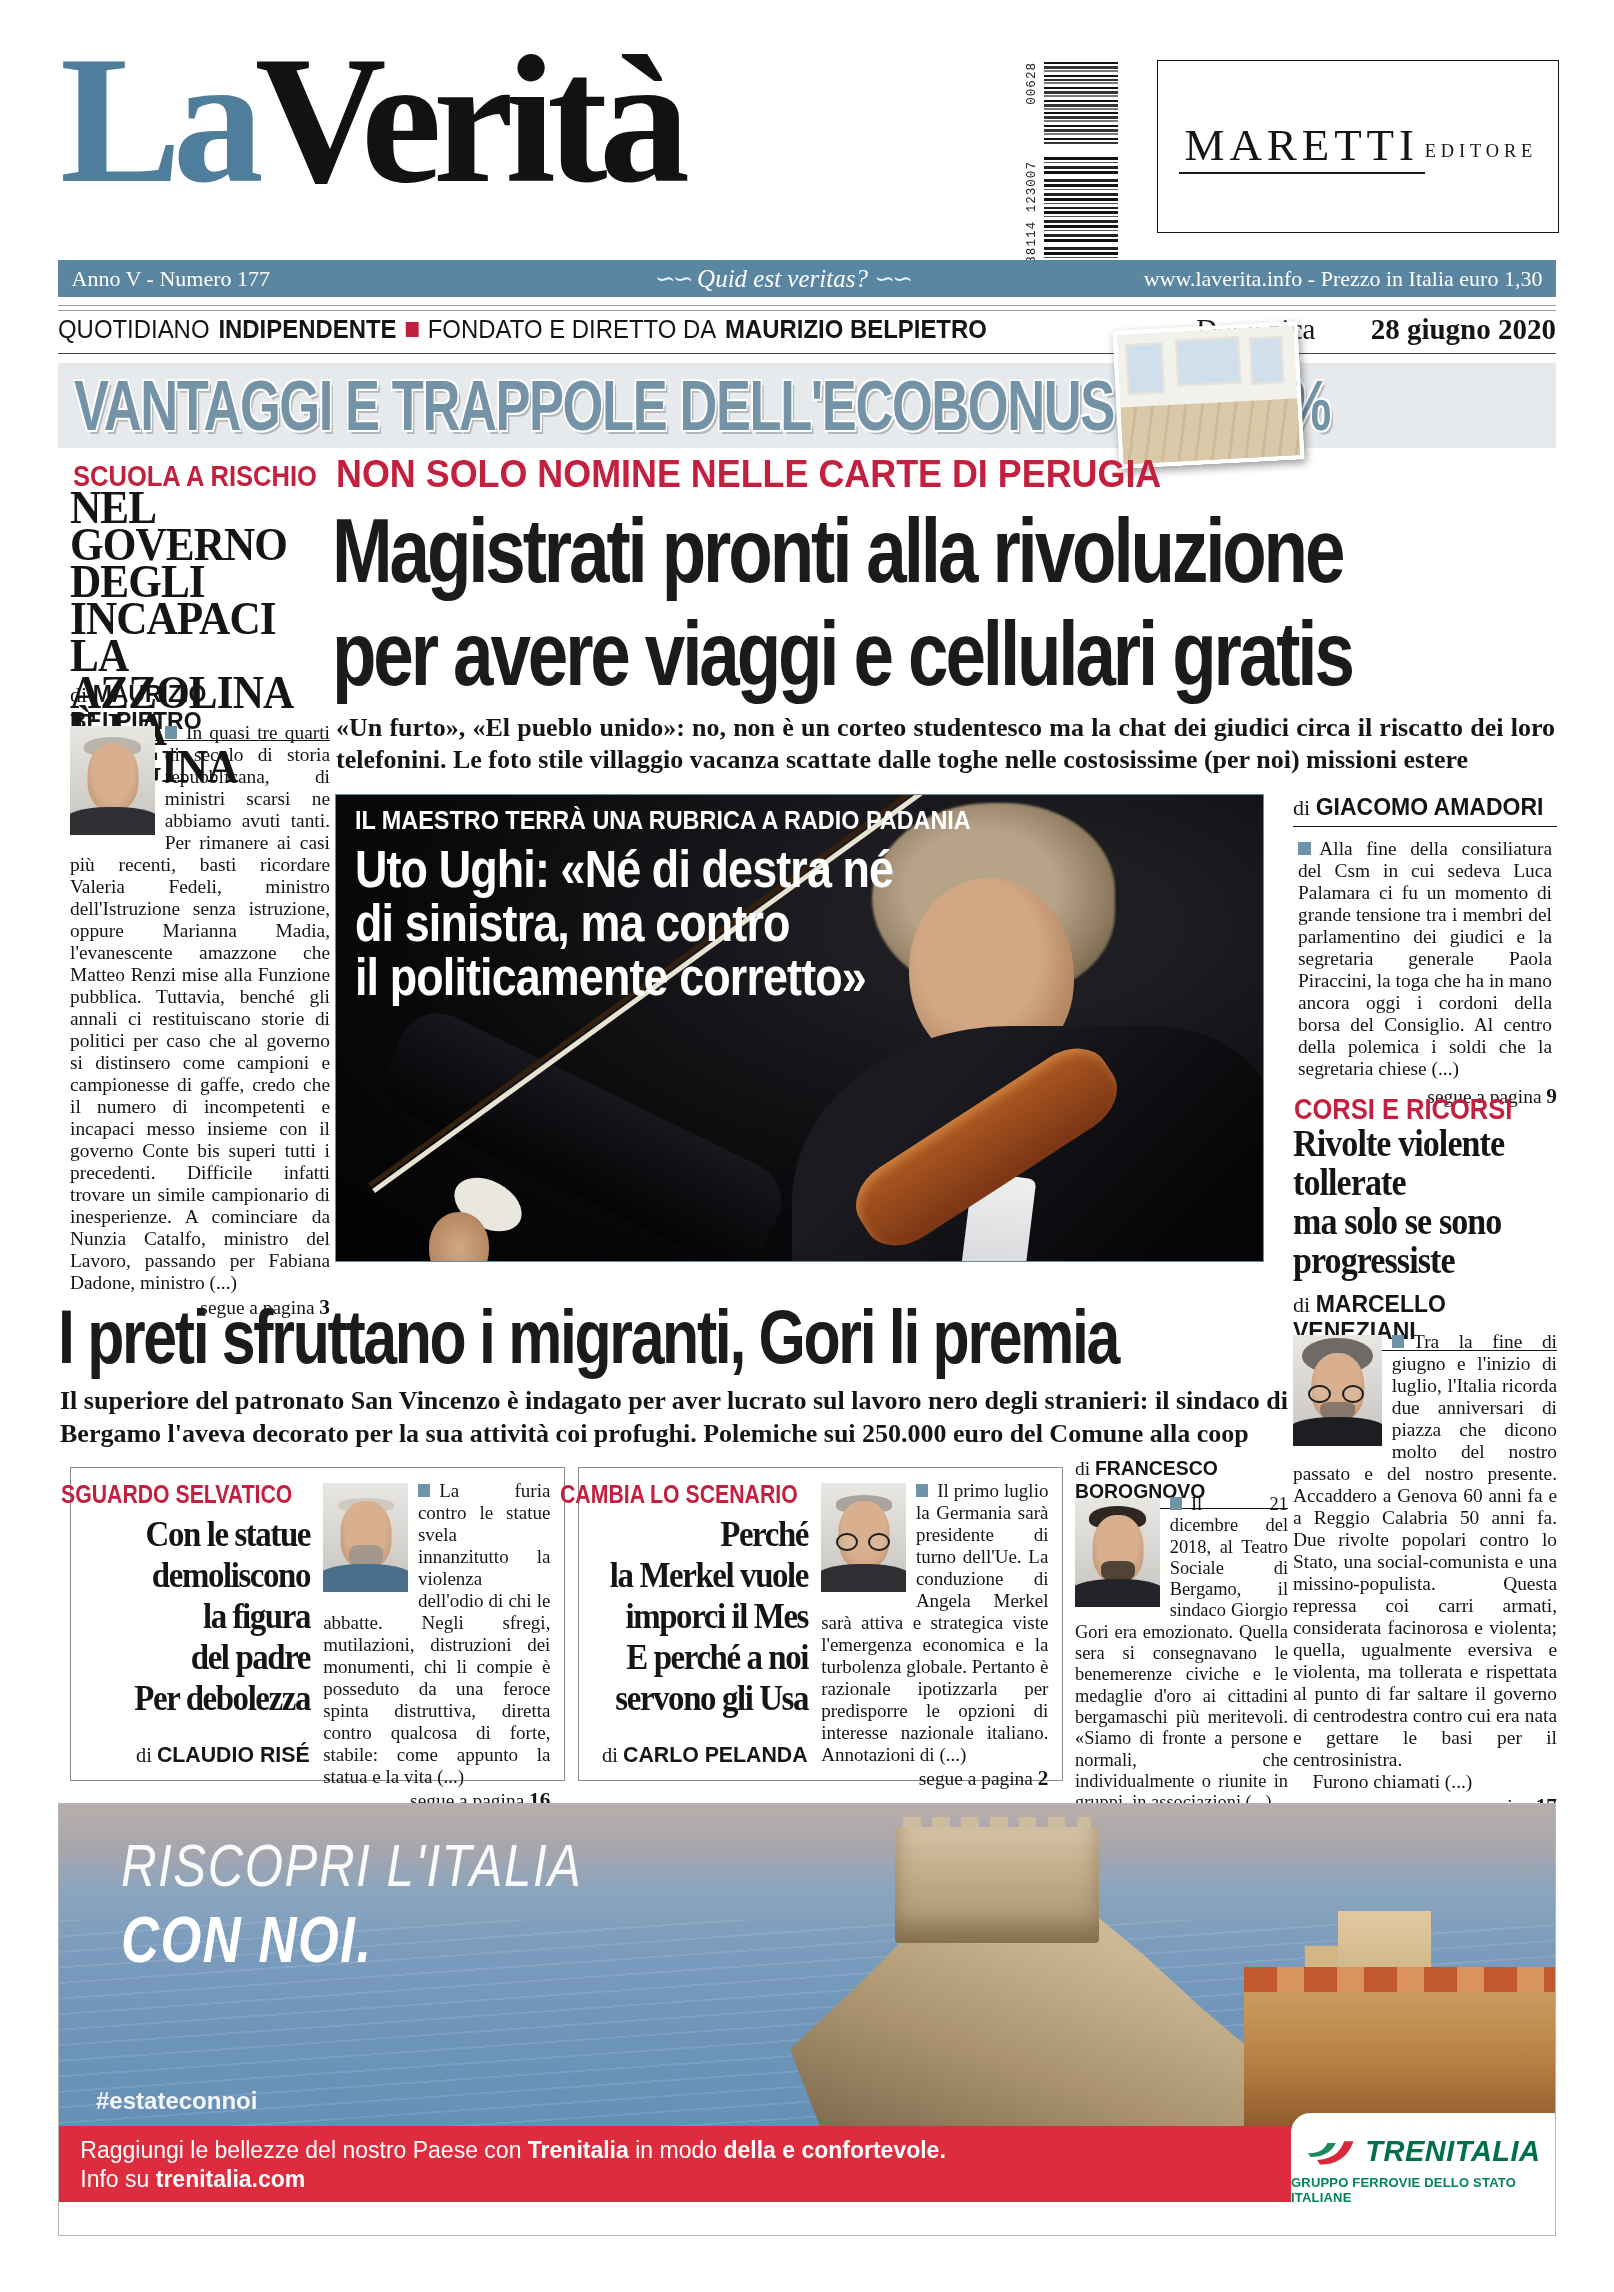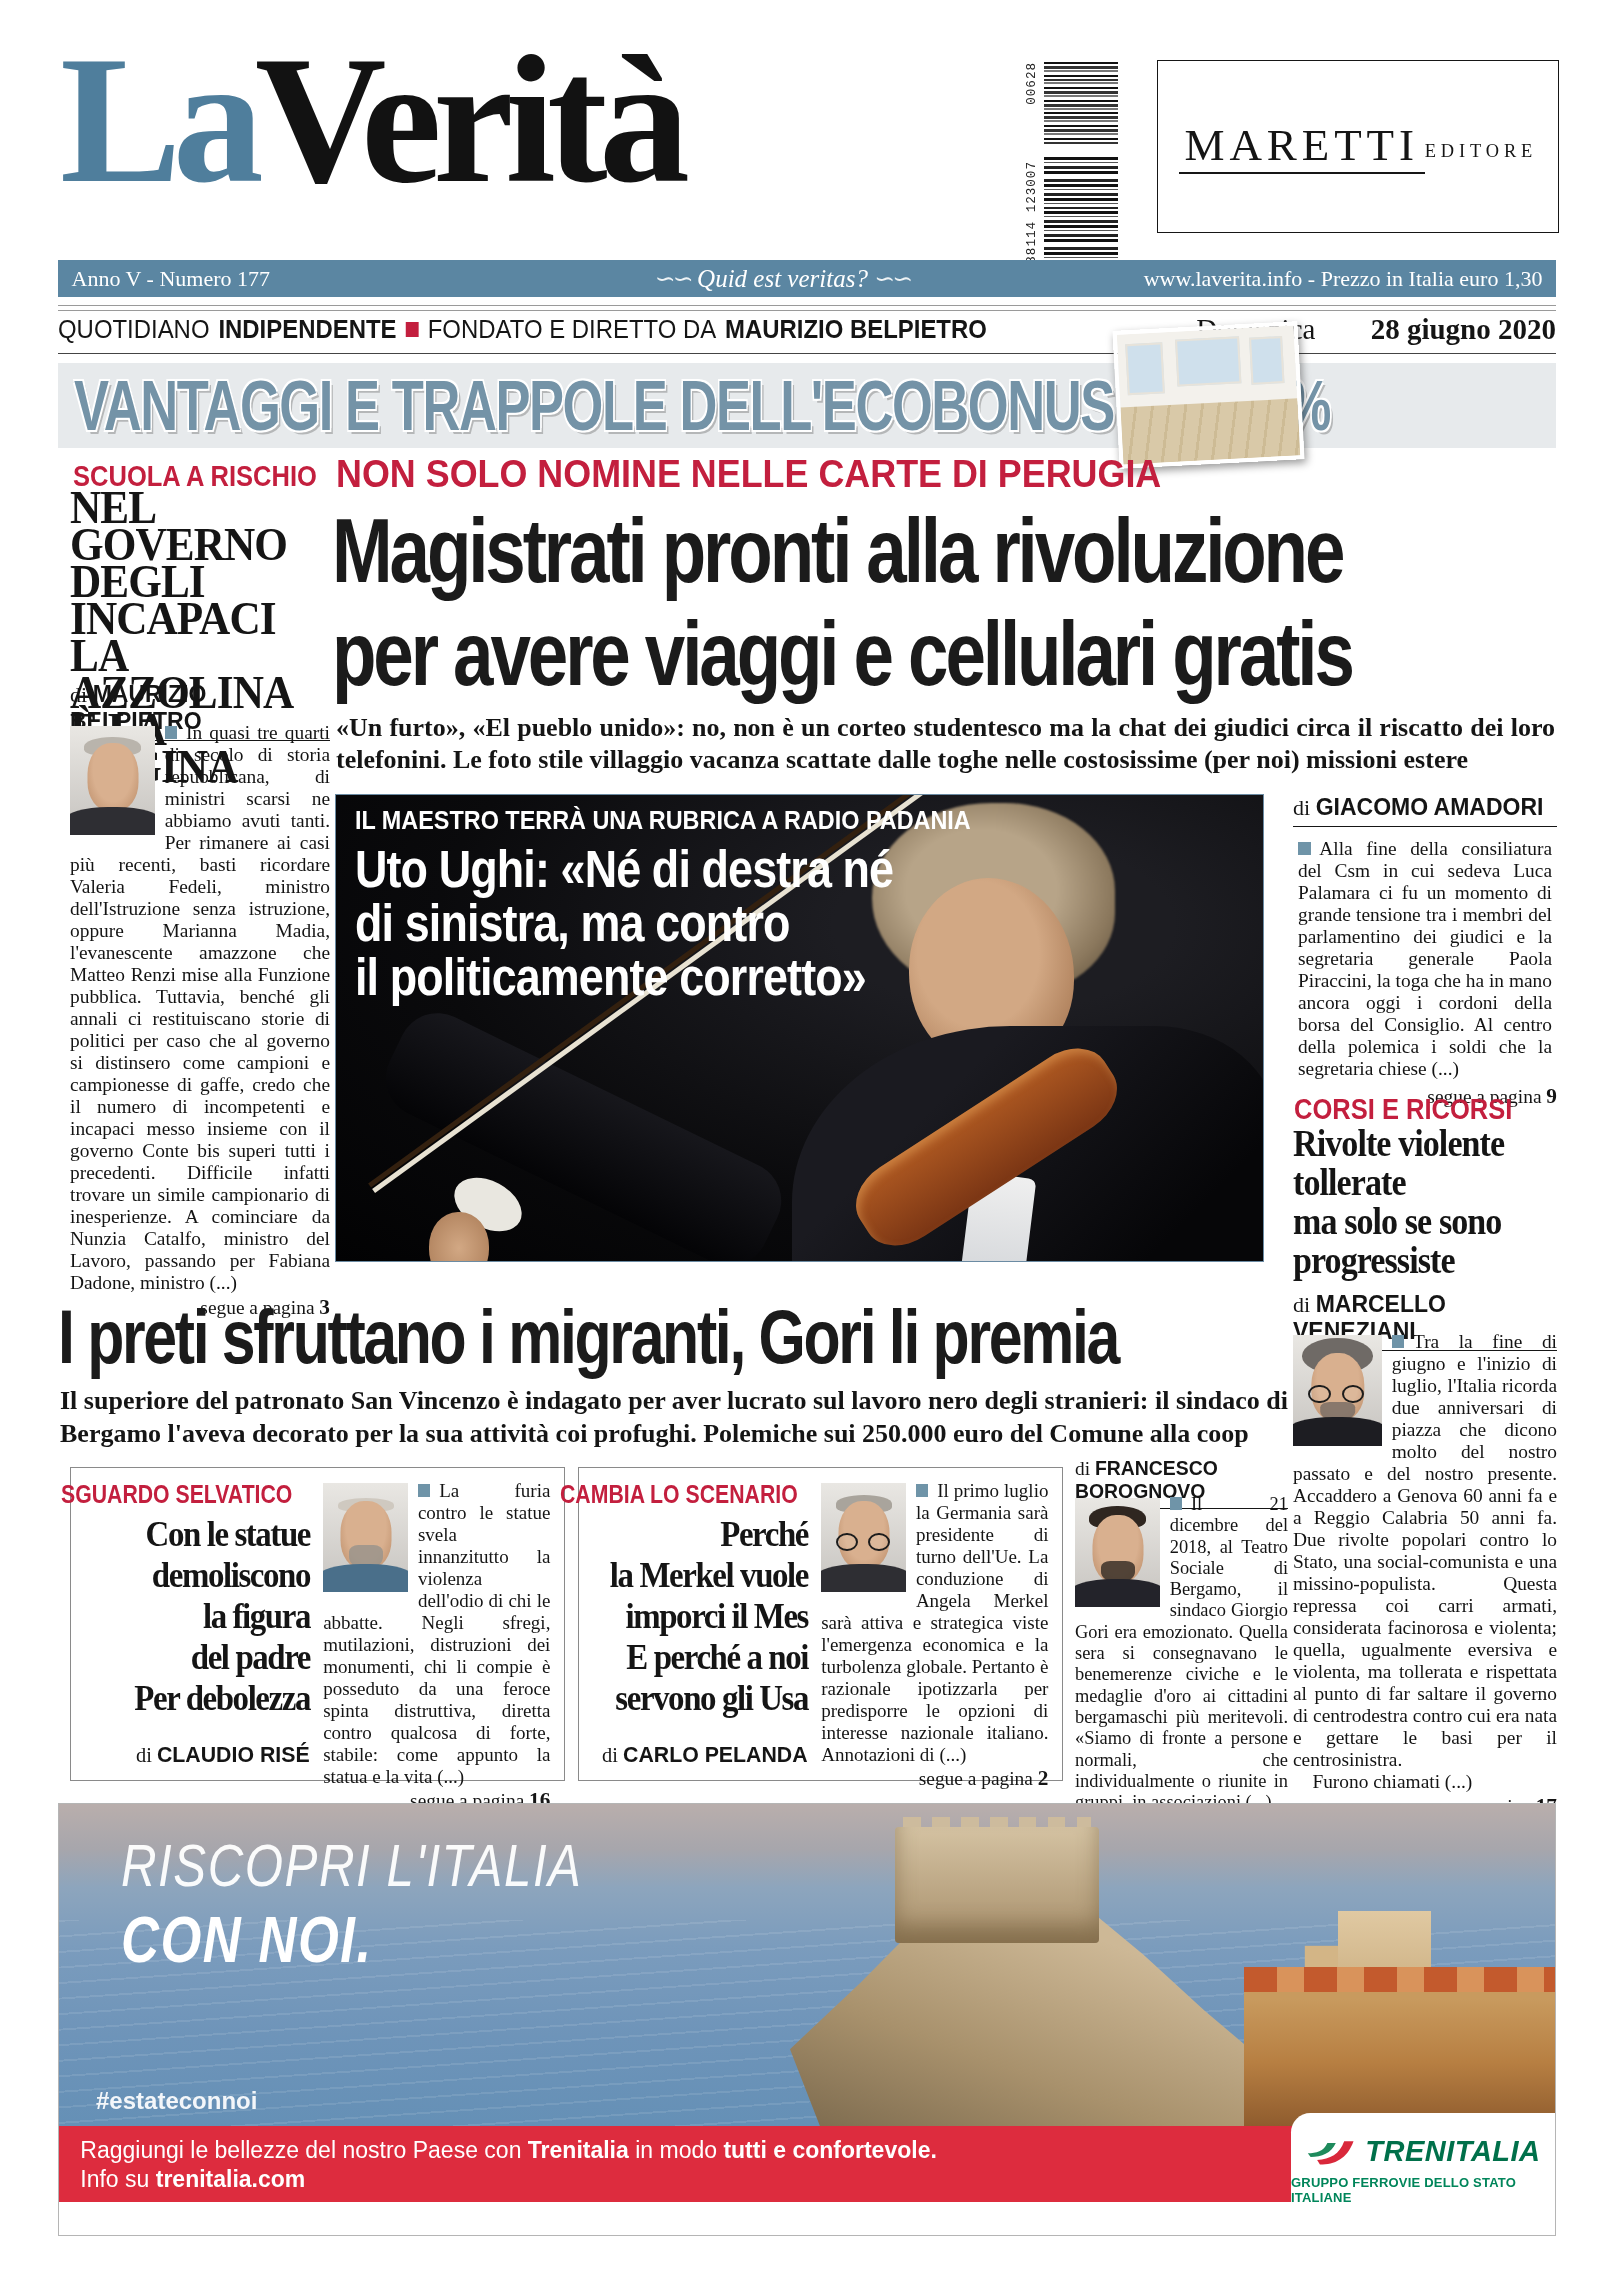--- a/index.html
+++ b/index.html
@@ -374,21 +374,21 @@
         </div>
       <div class="ad-h1">RISCOPRI L'ITALIA</div>
       <div class="ad-h2">CON NOI.</div>
       <div class="ad-hash">#estateconnoi</div>
     </div>
     <div class="ad-bar">
       <div>
         <span>Raggiungi le bellezze del nostro Paese con</span>
         <b>Trenitalia</b>
         <span>in modo</span>
-        <b>tutti e confortevole.</b>
+        <b>della e confortevole.</b>
       </div>
       <div>
         <span>Info su</span>
         <b>trenitalia.com</b>
       </div>
     </div>
     <div class="ad-panel">
       <div class="tren-row">
         <svg width="56" height="39" viewBox="0 0 60 40">
           <path d="M6 26 C18 26 28 22 33 11 L24 11 C20 20 12 22 3 22 Z" fill="#1e8a5c"></path>

